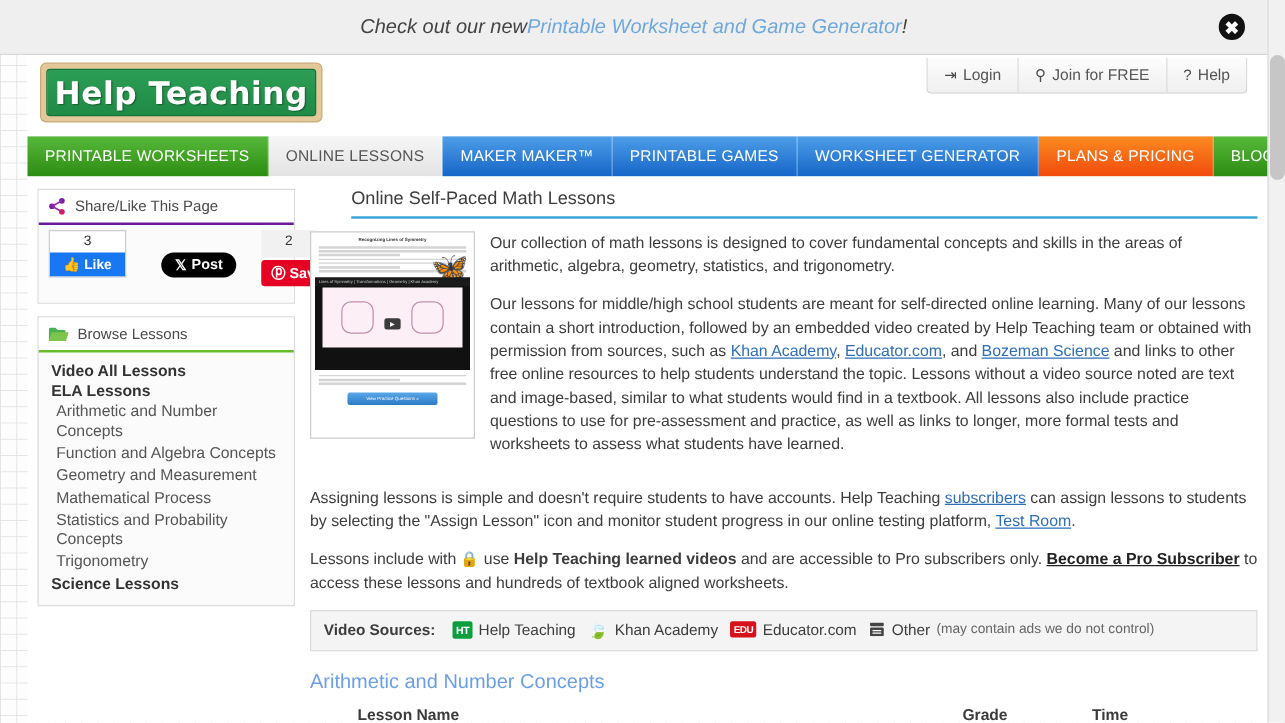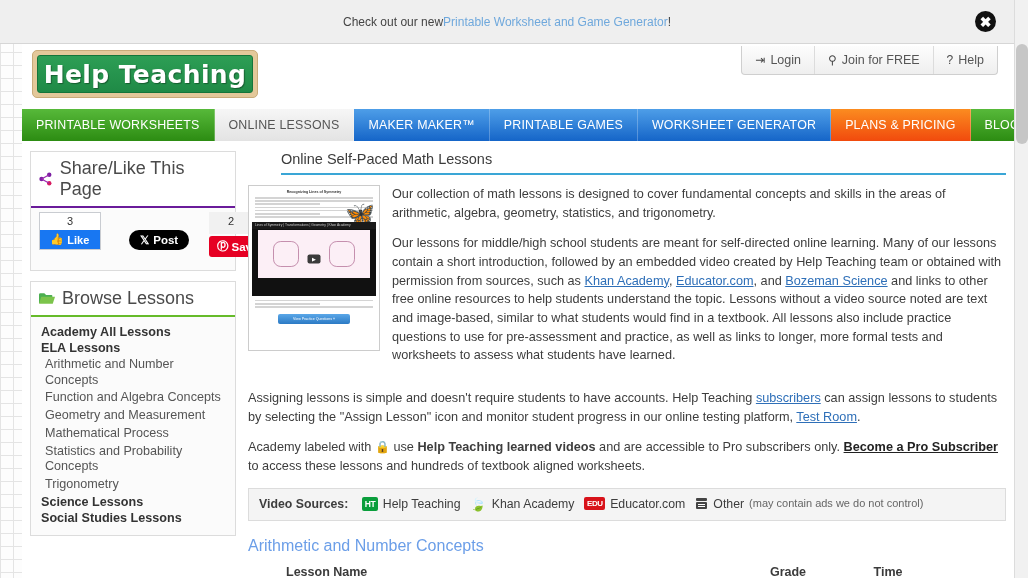--- a/index.html
+++ b/index.html
@@ -17,21 +17,21 @@
     background-size: 13px 13px;
   }
 
   
   #promo-banner {
     position: absolute; top: 0; left: 0;
     width: 1014px; height: 44px;
     background: #efefef;
     border-bottom: 1px solid #d6d6d6;
     display: flex; align-items: center; justify-content: center;
-    font-size: 12px; color: #444;
+    font-size: 16px; color: #444; font-style: italic;
   }
   #promo-banner a { color: #6fa8dc; text-decoration: none; }
   #promo-close {
     position: absolute; top: 11px; left: 975px;
     width: 21px; height: 21px; border-radius: 50%;
     background: #111; color: #fff;
     font-size: 14px; font-weight: bold;
     display: flex; align-items: center; justify-content: center;
     cursor: pointer; line-height: 1;
   }
@@ -115,21 +115,21 @@
   #sidebar { width: 206px; flex: none; }
   .panel {
     border: 1px solid #dcdcdc;
     background: #fbfbfb;
     margin-bottom: 10px;
   }
   .panel-head {
     display: flex; align-items: center; gap: 7px;
     padding: 6px 8px;
     background: #fff;
-    font-size: 18px; color: #4a4a4a;
+    font-size: 12px; color: #4a4a4a;
   }
   .panel-head.share  { border-bottom: 2px solid #6a1b9a; }
   .panel-head.browse { border-bottom: 2px solid #66bb2a; }
 
   .share-body {
     position: relative; height: 62px; background: #fbfbfb;
     padding: 6px 8px;
   }
   .fb-like {
     position: absolute; left: 8px; top: 4px;
@@ -363,30 +363,29 @@
 
       <div class="panel">
         <div class="panel-head browse">
           <svg width="16" height="13" viewBox="0 0 18 14">
             <path d="M0 2.5 A1.5 1.5 0 0 1 1.5 1 H6 L8 3 H14 A1 1 0 0 1 15 4 V12 H0 Z" fill="#4caf50"></path>
             <path d="M2.5 5 H18 L15.5 13 H0 Z" fill="#7cc44b"></path>
           </svg>
           <span>Browse Lessons</span>
         </div>
         <div class="browse-list">
-          <div class="lvl1">Academy All Lessons</div>
+          <div class="lvl1">Video All Lessons</div>
           <div class="lvl1">ELA Lessons</div>
           <div class="lvl2">Arithmetic and Number Concepts</div>
           <div class="lvl2">Function and Algebra Concepts</div>
           <div class="lvl2">Geometry and Measurement</div>
           <div class="lvl2">Mathematical Process</div>
           <div class="lvl2">Statistics and Probability Concepts</div>
           <div class="lvl2">Trigonometry</div>
           <div class="lvl1">Science Lessons</div>
-          <div class="lvl1">Social Studies Lessons</div>
         </div>
       </div>
     </div>
 
     <div id="content">
       <div id="content-title">Online Self-Paced Math Lessons</div>
 
       <div class="intro-wrap">
         <div class="thumb">
           <div class="t-title">Recognizing Lines of Symmetry</div>
@@ -418,21 +417,21 @@
             <span>Our lessons for middle/high school students are meant for self-directed online learning. Many of our lessons contain a short introduction, followed by an embedded video created by Help Teaching team or obtained with permission from sources, such as </span><a href="#">Khan Academy</a><span>, </span><a href="#">Educator.com</a><span>, and </span><a href="#">Bozeman Science</a><span> and links to other free online resources to help students understand the topic. Lessons without a video source noted are text and image-based, similar to what students would find in a textbook. All lessons also include practice questions to use for pre-assessment and practice, as well as links to longer, more formal tests and worksheets to assess what students have learned.</span>
           </p>
         </div>
       </div>
 
       <div class="para">
         <span>Assigning lessons is simple and doesn't require students to have accounts. Help Teaching </span><a href="#">subscribers</a><span> can assign lessons to students by selecting the "Assign Lesson" icon and monitor student progress in our online testing platform, </span><a href="#">Test Room</a><span>.</span>
       </div>
 
       <div class="para">
-        <span>Academy labeled with </span><span class="lock-ico">🔒</span><span> use </span><strong>Help Teaching learned videos</strong><span> and are accessible to Pro subscribers only. </span><a href="#" class="dark">Become a Pro Subscriber</a><span> to access these lessons and hundreds of textbook aligned worksheets.</span>
+        <span>Lessons include with </span><span class="lock-ico">🔒</span><span> use </span><strong>Help Teaching learned videos</strong><span> and are accessible to Pro subscribers only. </span><a href="#" class="dark">Become a Pro Subscriber</a><span> to access these lessons and hundreds of textbook aligned worksheets.</span>
       </div>
 
       <div id="video-sources">
         <span class="vs-label">Video Sources:</span>
         <span class="vs-item">
           <span class="badge-ht">HT</span>
           <span>Help Teaching</span>
         </span>
         <span class="vs-item">
           <span class="badge-ka">🍃</span>

